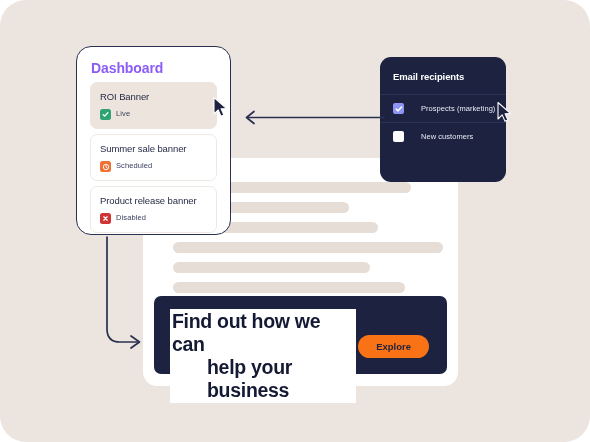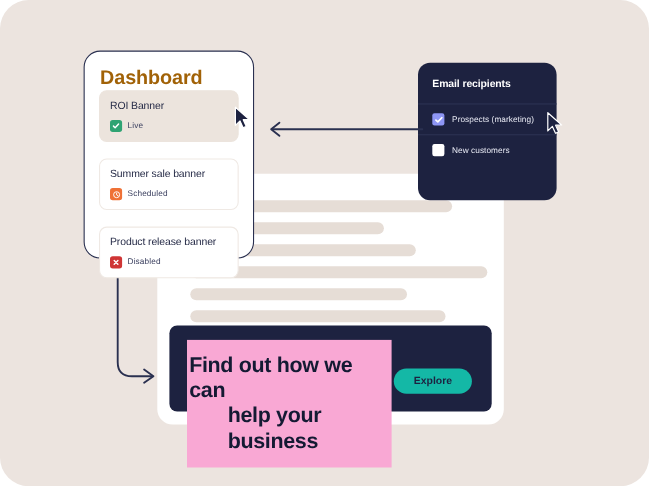--- a/index.html
+++ b/index.html
@@ -52,35 +52,35 @@
     width: 293px;
     height: 78px;
     background: #1d2240;
     border-radius: 7px;
   }
   .promo-headline {
     position: absolute;
     left: 16px;
     top: 13px;
     width: 186px;
-    background: #f9a8d4;
+    background: #ffffff;
     color: #141a33;
     font-size: 19.5px;
     line-height: 23px;
     font-weight: bold;
     letter-spacing: -0.3px;
-    padding: 12px 2px;
+    padding: 1px 2px;
     box-sizing: border-box;
   }
   .promo-headline .l2 { display: block; margin-left: 35px; }
   .explore-btn {
     position: absolute;
     right: 18px;
     bottom: 16px;
-    background: #14b8a6;
+    background: #f97316;
     color: #1d2240;
     border: none;
     border-radius: 12px;
     font-family: "Liberation Sans", sans-serif;
     font-size: 9.5px;
     font-weight: bold;
     padding: 6px 18px;
     cursor: pointer;
   }
 
@@ -93,35 +93,35 @@
     height: 189px;
     background: #ffffff;
     border: 1.6px solid #2a3050;
     border-radius: 15px;
     box-sizing: border-box;
   }
   .dashboard-title {
     position: absolute;
     left: 14px;
     top: 13px;
-    font-size: 18px;
+    font-size: 14px;
     font-weight: bold;
-    color: #a16207;
+    color: #8b5cf6;
     letter-spacing: -0.1px;
   }
   .banner-list {
     position: absolute;
     left: 13px;
     top: 35px;
     right: 13px;
   }
   .banner-row {
     border-radius: 7px;
     padding: 8px 9px 8px 9px;
-    margin-bottom: 15px;
+    margin-bottom: 5px;
     box-sizing: border-box;
     background: #ffffff;
     border: 1px solid #efe9e4;
   }
   .banner-row.selected {
     background: #ece4dd;
     border-color: #ece4dd;
   }
   .banner-name {
     font-size: 9.5px;
@@ -175,21 +175,21 @@
   }
   .recipient-list {
     position: absolute;
     left: 0;
     top: 37px;
     right: 0;
   }
   .recipient-row {
     display: flex;
     align-items: center;
-    gap: 7px;
+    gap: 17px;
     padding: 8px 13px;
     border-top: 1px solid #2c3253;
     box-sizing: border-box;
   }
   .checkbox {
     width: 11px;
     height: 11px;
     border-radius: 2px;
     background: #ffffff;
     flex: none;

